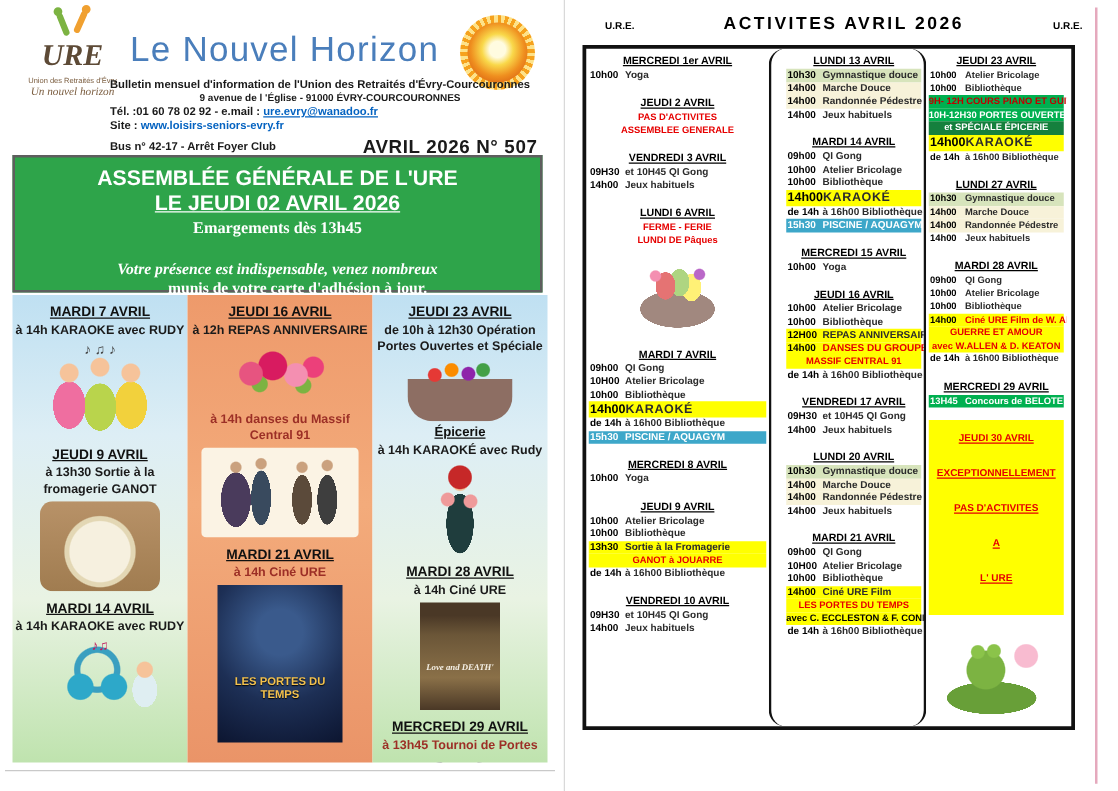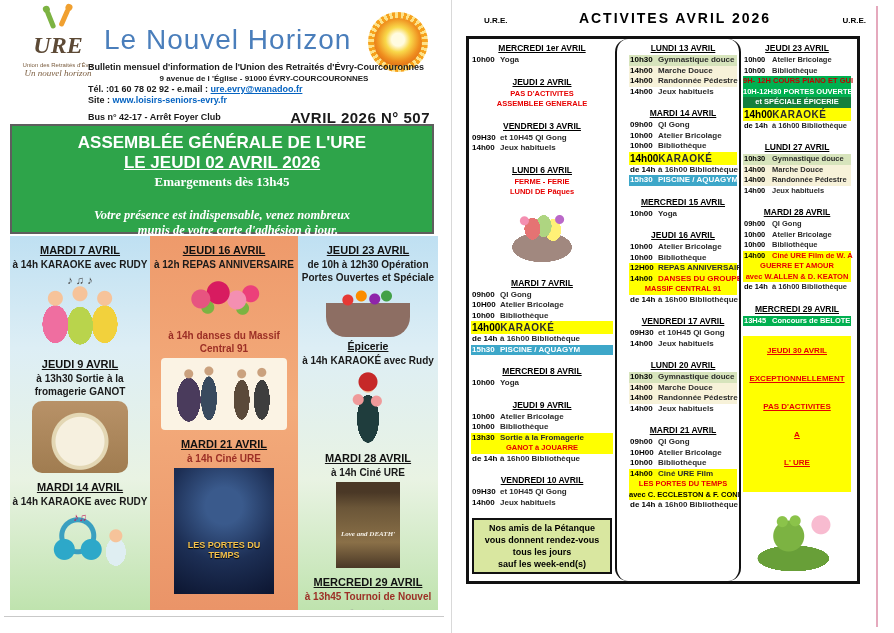--- a/index.html
+++ b/index.html
@@ -33,21 +33,21 @@
   .bus-row { display:flex; justify-content:space-between; align-items:flex-end; margin-top:6px; }
   .issue { font-size:15px; font-weight:bold; letter-spacing:.5px; margin-right:10px; }
 
   
   .announce { position:absolute; left:10px; top:124px; width:424px; height:110px; background:#2ea44a;
               border:2px solid #5e5e5e; color:#fff; text-align:center; padding-top:7px; }
   .announce .l1 { font-size:17px; font-weight:bold; }
   .announce .l2 { font-size:17px; font-weight:bold; text-decoration:underline; }
   .announce .l3 { font-family:"Liberation Serif", serif; font-size:13px; font-weight:bold; margin-top:1px; }
   .announce .l4 { font-family:"Liberation Serif", serif; font-style:italic; font-weight:bold; font-size:12.5px; margin-top:18px; }
-  .announce .l5 { font-family:"Liberation Serif", serif; font-style:italic; font-weight:bold; font-size:12.5px;padding-left:32px; }
+  .announce .l5 { font-family:"Liberation Serif", serif; font-weight:bold; font-size:12.5px;padding-left:32px; }
 
   
   #poster-cols { position:absolute; left:10px; top:236px; width:428px; height:374px; display:flex; }
   .p-col { overflow:hidden; padding:4px 2px; text-align:center; }
   .p-col:nth-child(1){ width:140px; }
   .p-col:nth-child(2){ width:148px; }
   .p-col:nth-child(3){ width:140px; }
   .bg-spring { background:linear-gradient(180deg,#bfe0f2 0%,#ddeef5 30%,#e9f3e3 65%,#bfe3ae 100%); }
   .bg-salmon { background:linear-gradient(180deg,#ee9a6b,#f3ab7b 45%,#ea9468); }
   .p-day { font-size:11px; font-weight:bold; text-decoration:underline; color:#111; margin:8px 0 2px; }
@@ -266,21 +266,21 @@
         <div class="ph ph-basket"></div>
         <div class="p-sub">Épicerie</div>
         <div class="p-line">à 14h KARAOKÉ avec Rudy</div>
         <div class="ph ph-singer"></div>
         <div class="p-day">MARDI 28 AVRIL</div>
         <div class="p-line">à 14h Ciné URE</div>
         <div class="movie m2">
           <span class="mtitle">Love and DEATH'</span>
         </div>
         <div class="p-day">MERCREDI 29 AVRIL</div>
-        <div class="p-line p-red">à 13h45 Tournoi de Nouvel</div>
+        <div class="p-line p-red">à 13h45 Tournoi de Portes</div>
         <div class="ph ph-cards"></div>
       </div>
     </div>
   <div class="bottom-line"></div>
 </div>
 
 <div class="page-divider"></div>
 
 <div class="right-page">
   <div class="rp-header">
@@ -361,26 +361,20 @@
         </div>
         <div class="t-day">VENDREDI 10 AVRIL</div>
         <div class="t-row ">
           <span class="t-time">09H30</span>
           <span class="t-label">et 10H45 QI Gong</span>
         </div>
         <div class="t-row ">
           <span class="t-time">14h00</span>
           <span class="t-label">Jeux habituels</span>
         </div>
-        <div class="box box-petanque">
-          <div class="box-line">Nos amis de la Pétanque</div>
-          <div class="box-line">vous donnent rendez-vous</div>
-          <div class="box-line">tous les jours</div>
-          <div class="box-line">sauf les week-end(s)</div>
-        </div>
       </div>
       <div class="t-col">
         <div class="t-day">LUNDI 13 AVRIL</div>
         <div class="t-row hl-green-soft">
           <span class="t-time">10h30</span>
           <span class="t-label">Gymnastique douce</span>
         </div>
         <div class="t-row hl-cream">
           <span class="t-time">14h00</span>
           <span class="t-label">Marche Douce</span>

